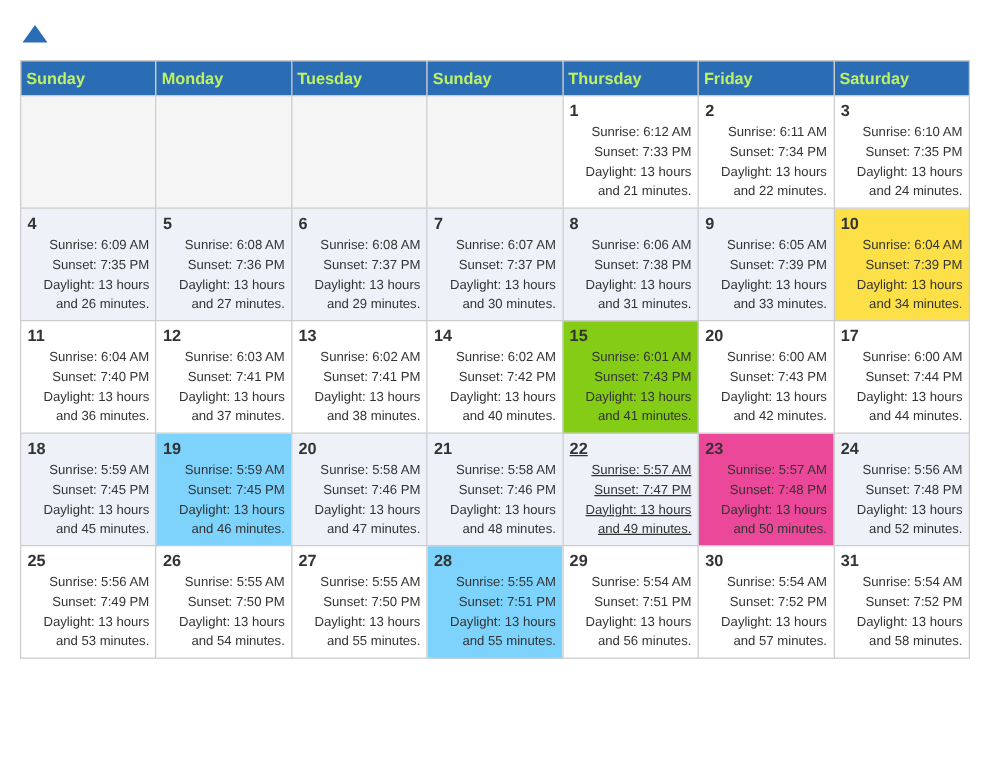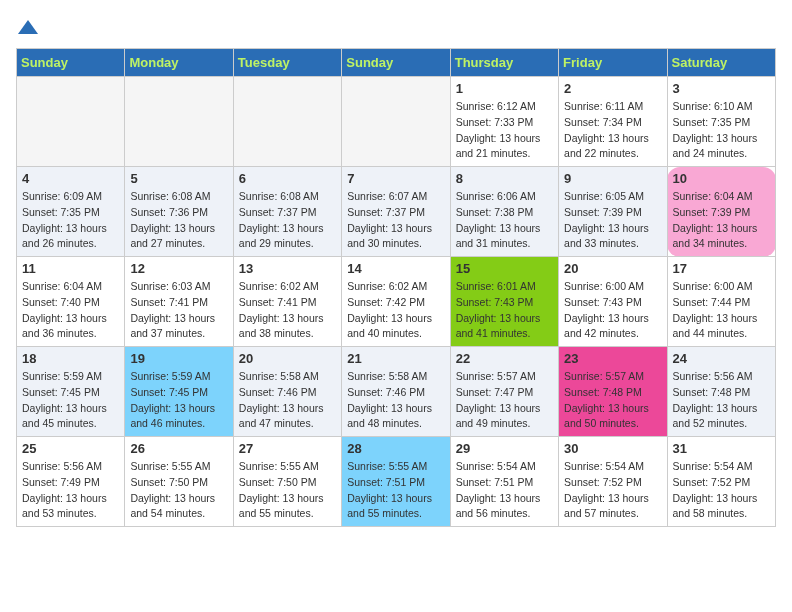--- a/index.html
+++ b/index.html
@@ -80,20 +80,21 @@
     .day-number {
       font-size: 13px;
       font-weight: bold;
       color: #333;
       margin-bottom: 3px;
     }
     .day-detail {
       font-size: 10.5px;
       line-height: 1.5;
       color: #333;
+      text-align: right;
     }
     tr:nth-child(odd) td:not(.empty) {
       background: #fff;
     }
     tr:nth-child(even) td:not(.empty) {
       background: #f0f4fa;
     }
   </style>
 </head>
 <body>
@@ -199,21 +200,21 @@
         </div>
       </td>
         <td style="background: rgb(238, 242, 248);">
         <div class="day-number">9</div>
         <div class="day-detail">
           Sunrise: 6:05 AM<br>
           Sunset: 7:39 PM<br>
           Daylight: 13 hours and 33 minutes.
         </div>
       </td>
-        <td style="background: #f9a8d4; border-radius: 13px;">
+        <td style="background: #fde047;">
         <div class="day-number">10</div>
         <div class="day-detail">
           Sunrise: 6:04 AM<br>
           Sunset: 7:39 PM<br>
           Daylight: 13 hours and 34 minutes.
         </div>
       </td>
       </tr>
       <tr>
         <td style="background: rgb(255, 255, 255);">
@@ -299,21 +300,21 @@
         </div>
       </td>
         <td style="background: rgb(238, 242, 248);">
         <div class="day-number">21</div>
         <div class="day-detail">
           Sunrise: 5:58 AM<br>
           Sunset: 7:46 PM<br>
           Daylight: 13 hours and 48 minutes.
         </div>
       </td>
-        <td style="background: rgb(238, 242, 248);">
+        <td style="background: rgb(238, 242, 248); text-decoration: underline;">
         <div class="day-number">22</div>
         <div class="day-detail">
           Sunrise: 5:57 AM<br>
           Sunset: 7:47 PM<br>
           Daylight: 13 hours and 49 minutes.
         </div>
       </td>
         <td style="background: #ec4899;">
         <div class="day-number">23</div>
         <div class="day-detail">

